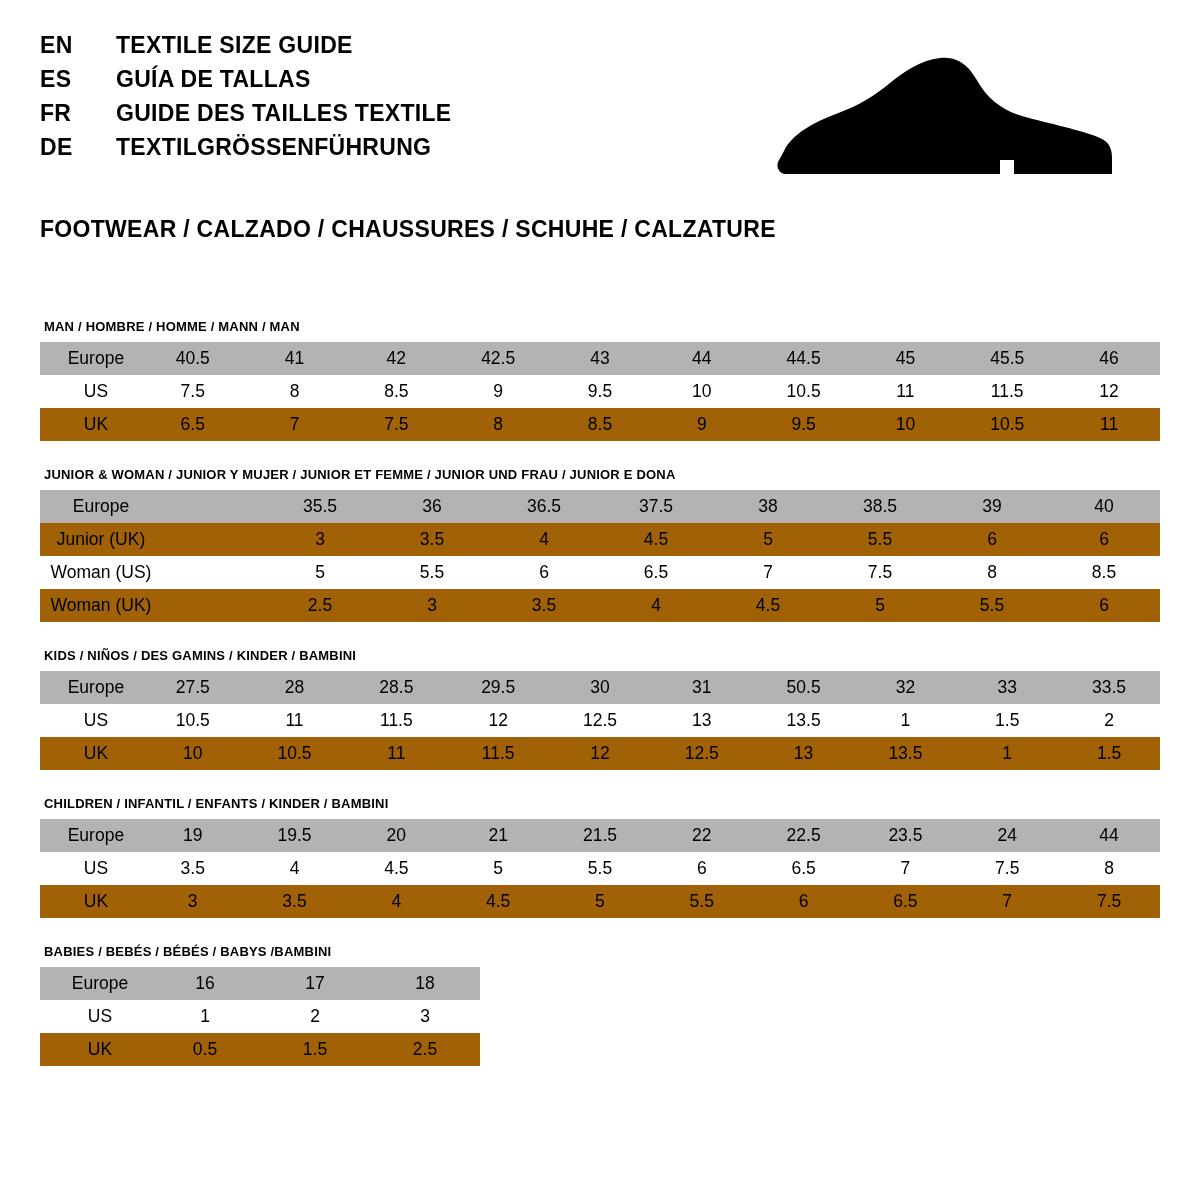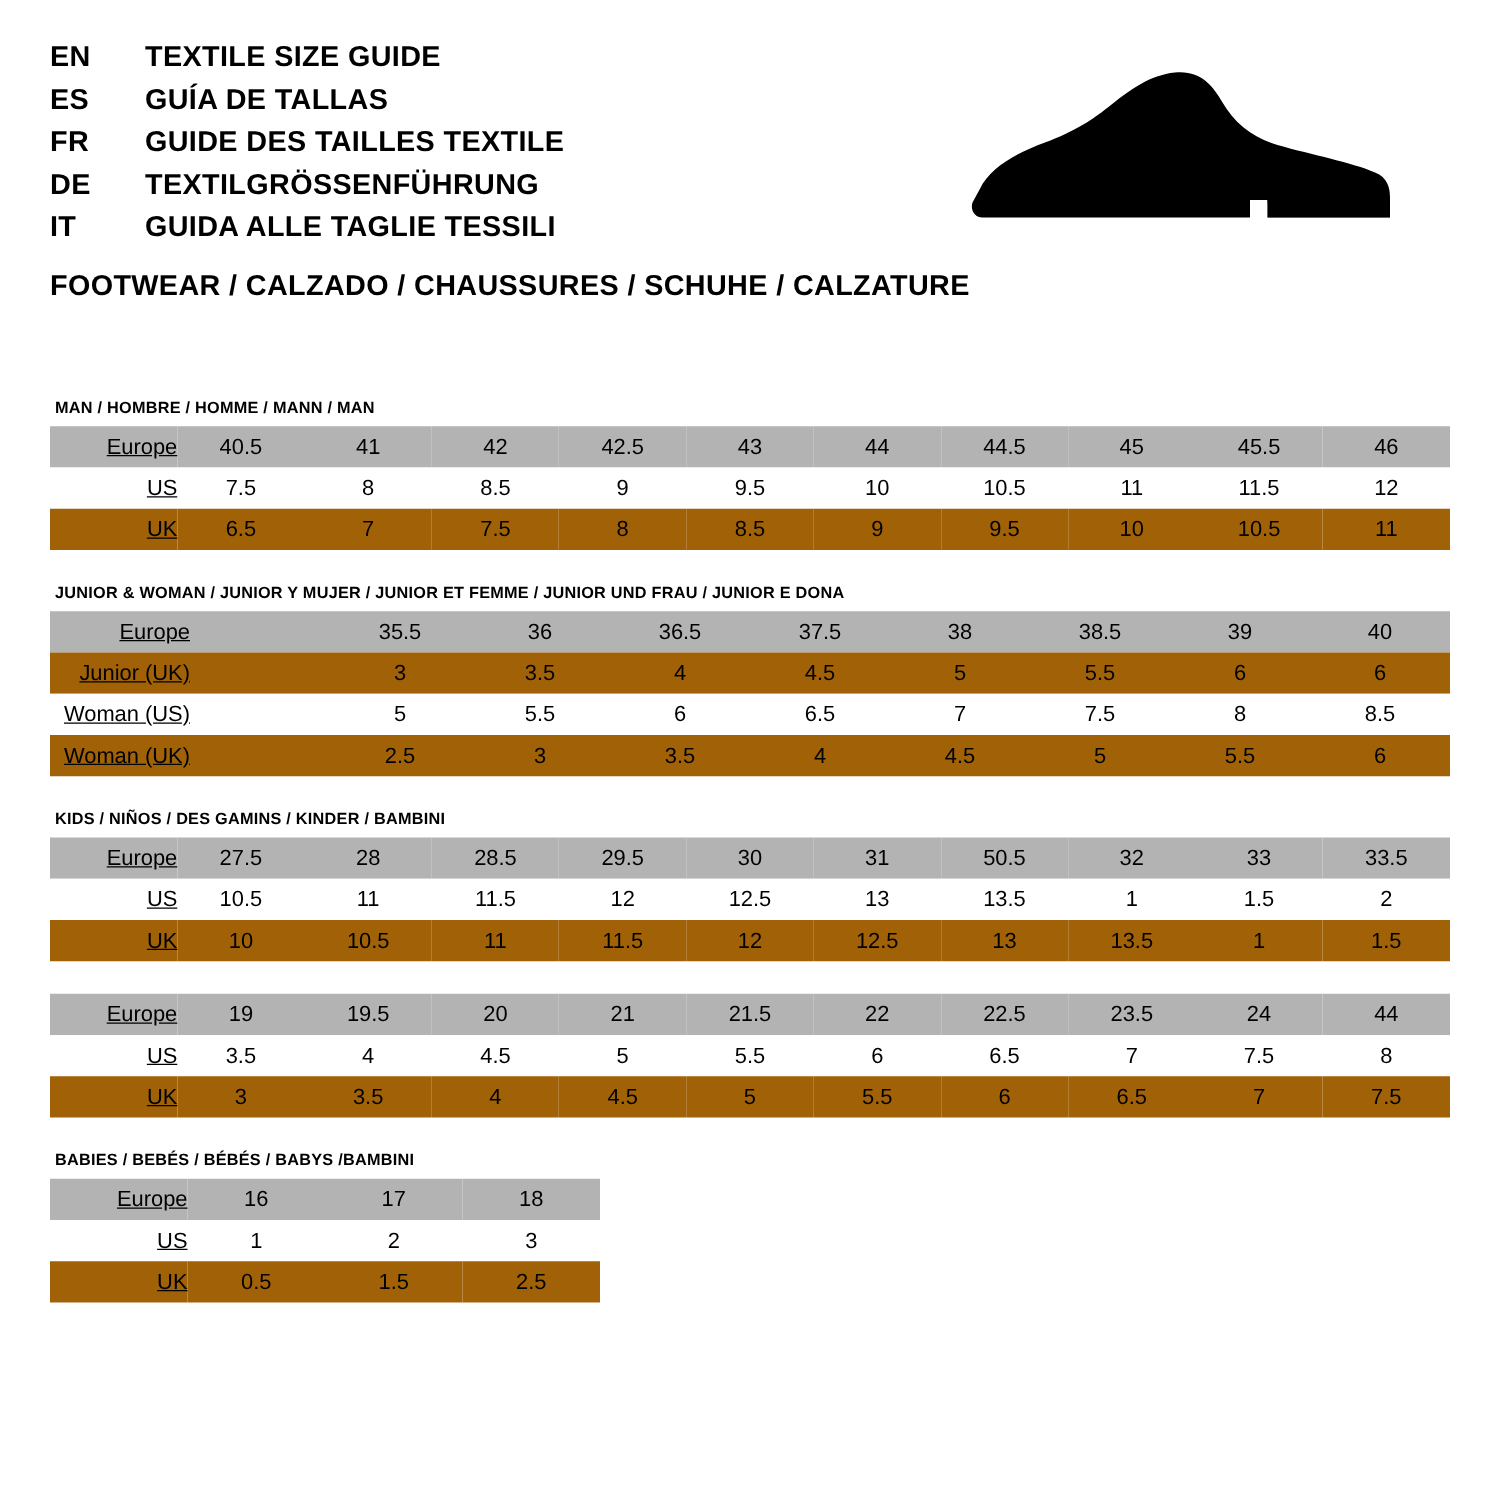--- a/index.html
+++ b/index.html
@@ -48,21 +48,21 @@
     font-weight: bold;
     letter-spacing: 0.3px;
   }
 
   .shoe-wrap {
     margin-right: 46px;
     margin-top: 24px;
   }
 
   .footwear-line {
-    margin-top: 13px;
+    margin-top: 26px;
     font-size: 23px;
     font-weight: bold;
     letter-spacing: 0.3px;
   }
 
   
   .sections {
     margin-top: 76px;
   }
   .section {
@@ -82,23 +82,22 @@
   table.size-table.babies { width: 440px; }
 
   table.size-table td {
     font-size: 17.5px;
     height: 33px;
     text-align: center;
     vertical-align: middle;
     padding: 0;
   }
   table.size-table td.label {
-    text-align: right;
+    text-align: center;
     padding-left: 10px;
-    text-decoration: underline;
   }
   tr.head td {
     background: #b3b3b3;
     font-weight: normal;
   }
   tr.alt td {
     background: #a16207;
   }
   tr.plain td {
     background: #ffffff;
@@ -120,24 +119,20 @@
         <span class="lang-title">GUÍA DE TALLAS</span>
       </div>
       <div class="lang-row">
         <span class="lang-code">FR</span>
         <span class="lang-title">GUIDE DES TAILLES TEXTILE</span>
       </div>
       <div class="lang-row">
         <span class="lang-code">DE</span>
         <span class="lang-title">TEXTILGRÖSSENFÜHRUNG</span>
       </div>
-      <div class="lang-row">
-        <span class="lang-code">IT</span>
-        <span class="lang-title">GUIDA ALLE TAGLIE TESSILI</span>
-      </div>
     </div>
 
     <div class="shoe-wrap">
       <svg width="340" height="130" viewBox="0 0 340 130" aria-hidden="true">
         <path fill="#000000" d="M10 95 C18 78 40 66 62 58 C86 49 100 40 116 27 C130 16 146 4 166 2 C186 0 196 12 204 26 C214 43 228 54 248 60 C276 68 308 74 326 82 C336 86 338 94 338 102 L338 118 L240 118 L240 104 L226 104 L226 118 L12 118 C6 118 2 112 4 106 Z"></path>
         <rect x="240" y="106" width="98" height="12" fill="#ffffff"></rect>
         <path fill="#000000" d="M240 104 L338 104 L338 118 L240 118 Z"></path>
       </svg>
     </div>
   </div>
@@ -290,20 +285,21 @@
           <td>13</td>
           <td>13.5</td>
           <td>1</td>
           <td>1.5</td>
         </tr>
       </tbody>
         </table>
     </div>
 
     <div class="section">
+      <div class="section-title">CHILDREN / INFANTIL / ENFANTS / KINDER / BAMBINI</div>
       <table class="size-table wide">
         <tbody>
             <tr class="head">
           <td class="label">Europe</td>
           <td>19</td>
           <td>19.5</td>
           <td>20</td>
           <td>21</td>
           <td>21.5</td>
           <td>22</td>

